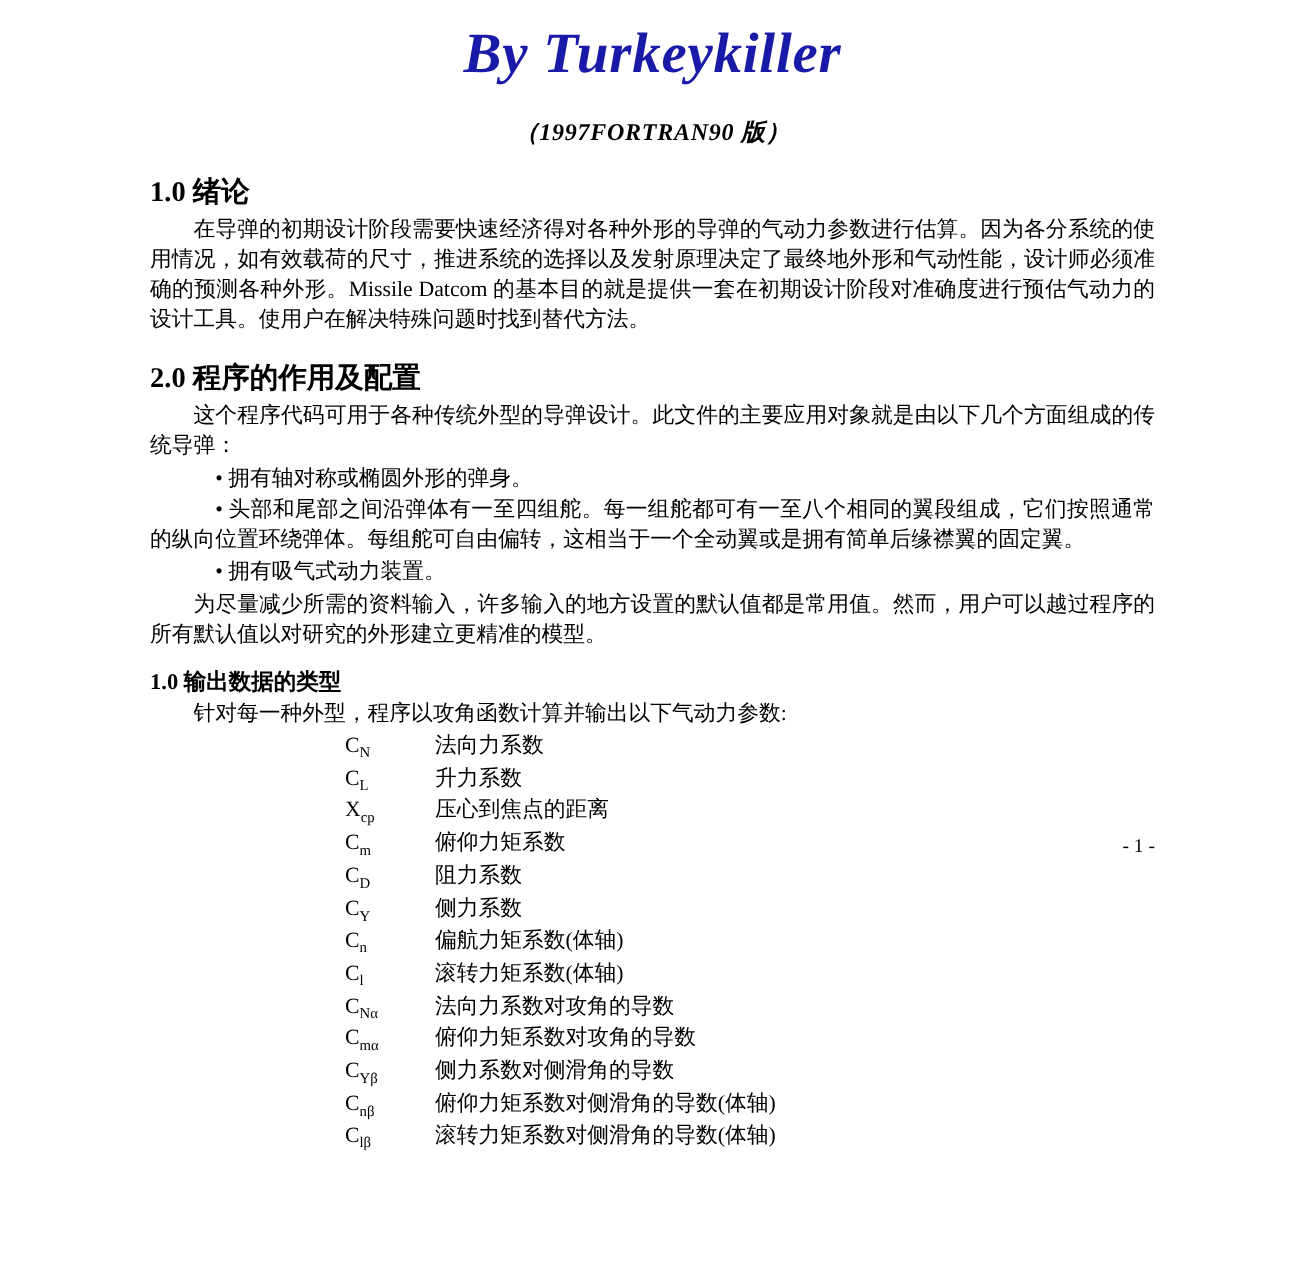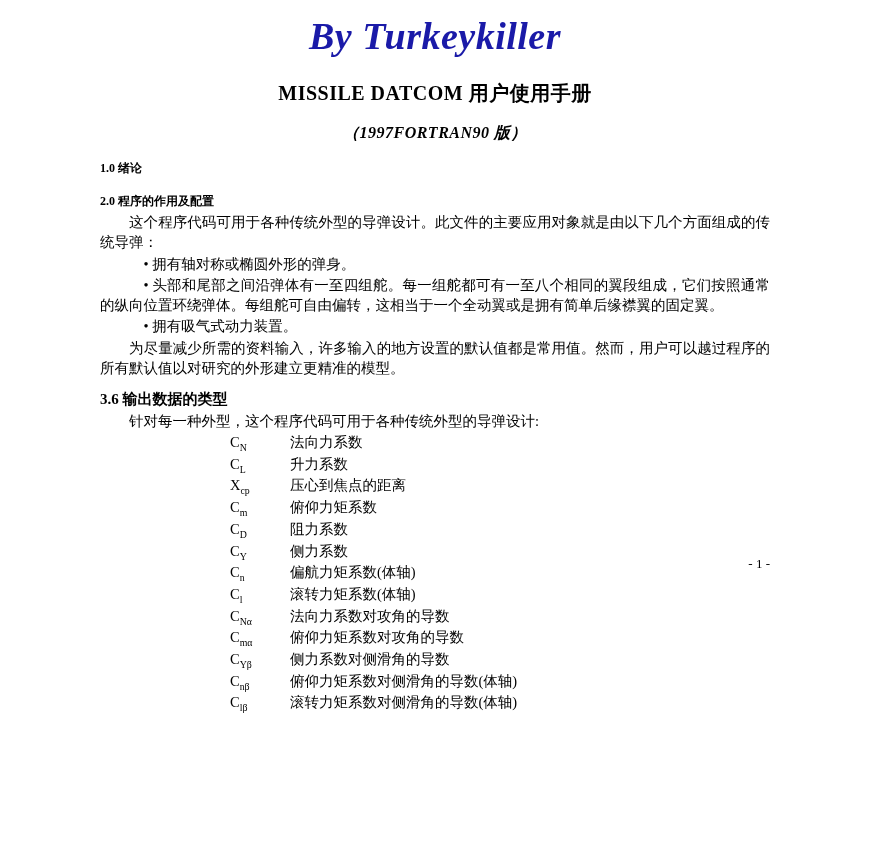--- a/index.html
+++ b/index.html
@@ -42,21 +42,21 @@
   }
   .doc-subtitle {
     text-align: center;
     font-size: 16px;
     font-weight: bold;
     margin-top: 16px;
     letter-spacing: 0.5px;
     font-style: italic;
   }
   h2.section {
-    font-size: 12px;
+    font-size: 19px;
     font-weight: bold;
     margin: 16px 0 2px 0;
   }
   h3.subsection {
     font-size: 15px;
     font-weight: bold;
     margin: 12px 0 2px 0;
   }
   h4.subsubsection {
     font-size: 14px;
@@ -115,34 +115,34 @@
     font-size: 13px;
   }
 </style>
 </head>
 <body>
 
 <div class="page">
 
   <div class="watermark">By Turkeykiller</div>
 
-  <div class="doc-title">MISSILE DATCOM 用户使用手册</div>
   <div class="doc-subtitle">（1997FORTRAN90 版）</div>
 
   <h2 class="section">1.0 绪论</h2>
+  <p class="para">在导弹的初期设计阶段需要快速经济得对各种外形的导弹的气动力参数进行估算。因为各分系统的使用情况，如有效载荷的尺寸，推进系统的选择以及发射原理决定了最终地外形和气动性能，设计师必须准确的预测各种外形。Missile Datcom 的基本目的就是提供一套在初期设计阶段对准确度进行预估气动力的设计工具。使用户在解决特殊问题时找到替代方法。</p>
 
   <h2 class="section">2.0 程序的作用及配置</h2>
   <p class="para">这个程序代码可用于各种传统外型的导弹设计。此文件的主要应用对象就是由以下几个方面组成的传统导弹：</p>
   <p class="bullet">• 拥有轴对称或椭圆外形的弹身。</p>
   <p class="bullet">• 头部和尾部之间沿弹体有一至四组舵。每一组舵都可有一至八个相同的翼段组成，它们按照通常的纵向位置环绕弹体。每组舵可自由偏转，这相当于一个全动翼或是拥有简单后缘襟翼的固定翼。</p>
   <p class="bullet">• 拥有吸气式动力装置。</p>
   <p class="para">为尽量减少所需的资料输入，许多输入的地方设置的默认值都是常用值。然而，用户可以越过程序的所有默认值以对研究的外形建立更精准的模型。</p>
 
-  <h3 class="subsection">3.6  输出数据的类型</h3>
-  <p class="lead">针对每一种外型，这个程序代码可用于各种传统外型的导弹设计:</p>
+  <h3 class="subsection">1.0  输出数据的类型</h3>
+  <p class="lead">针对每一种外型，程序以攻角函数计算并输出以下气动力参数:</p>
 
   <ul class="coef-list">
       <li class="coef-row">
         <span class="coef-sym">C<sub>N</sub></span>
         <span class="coef-desc">法向力系数</span>
       </li>
       <li class="coef-row">
         <span class="coef-sym">C<sub>L</sub></span>
         <span class="coef-desc">升力系数</span>
       </li>

